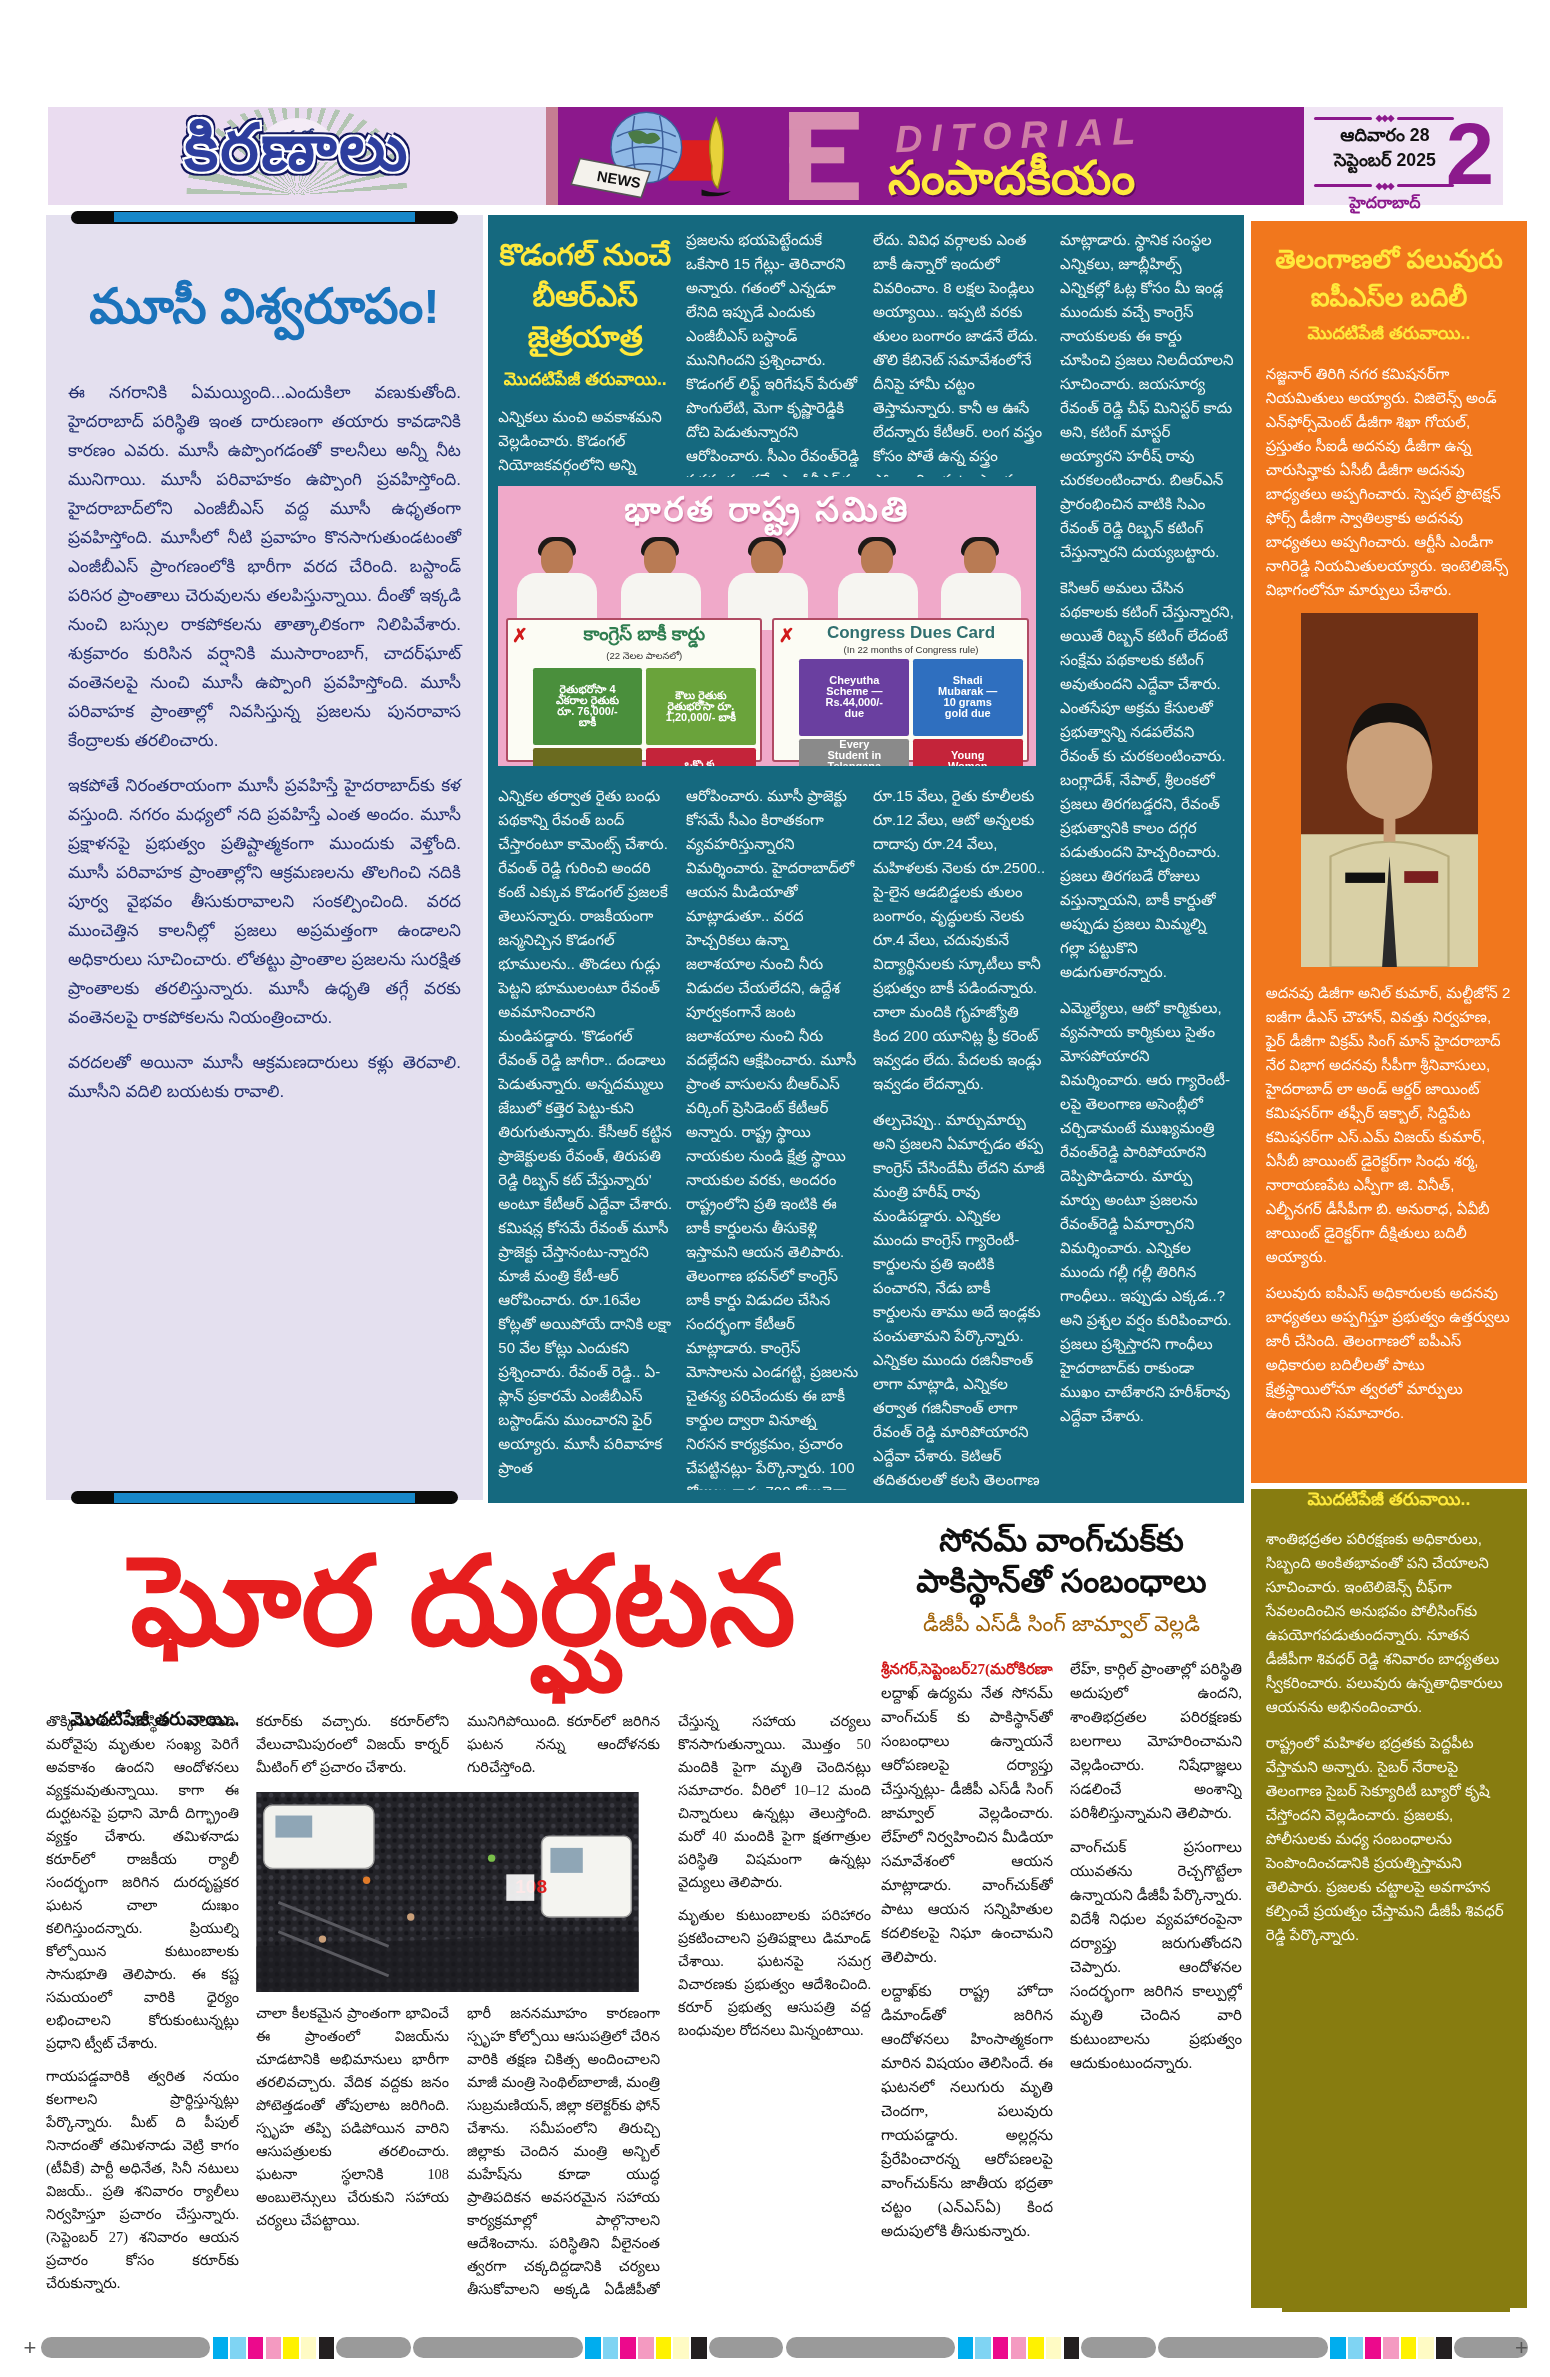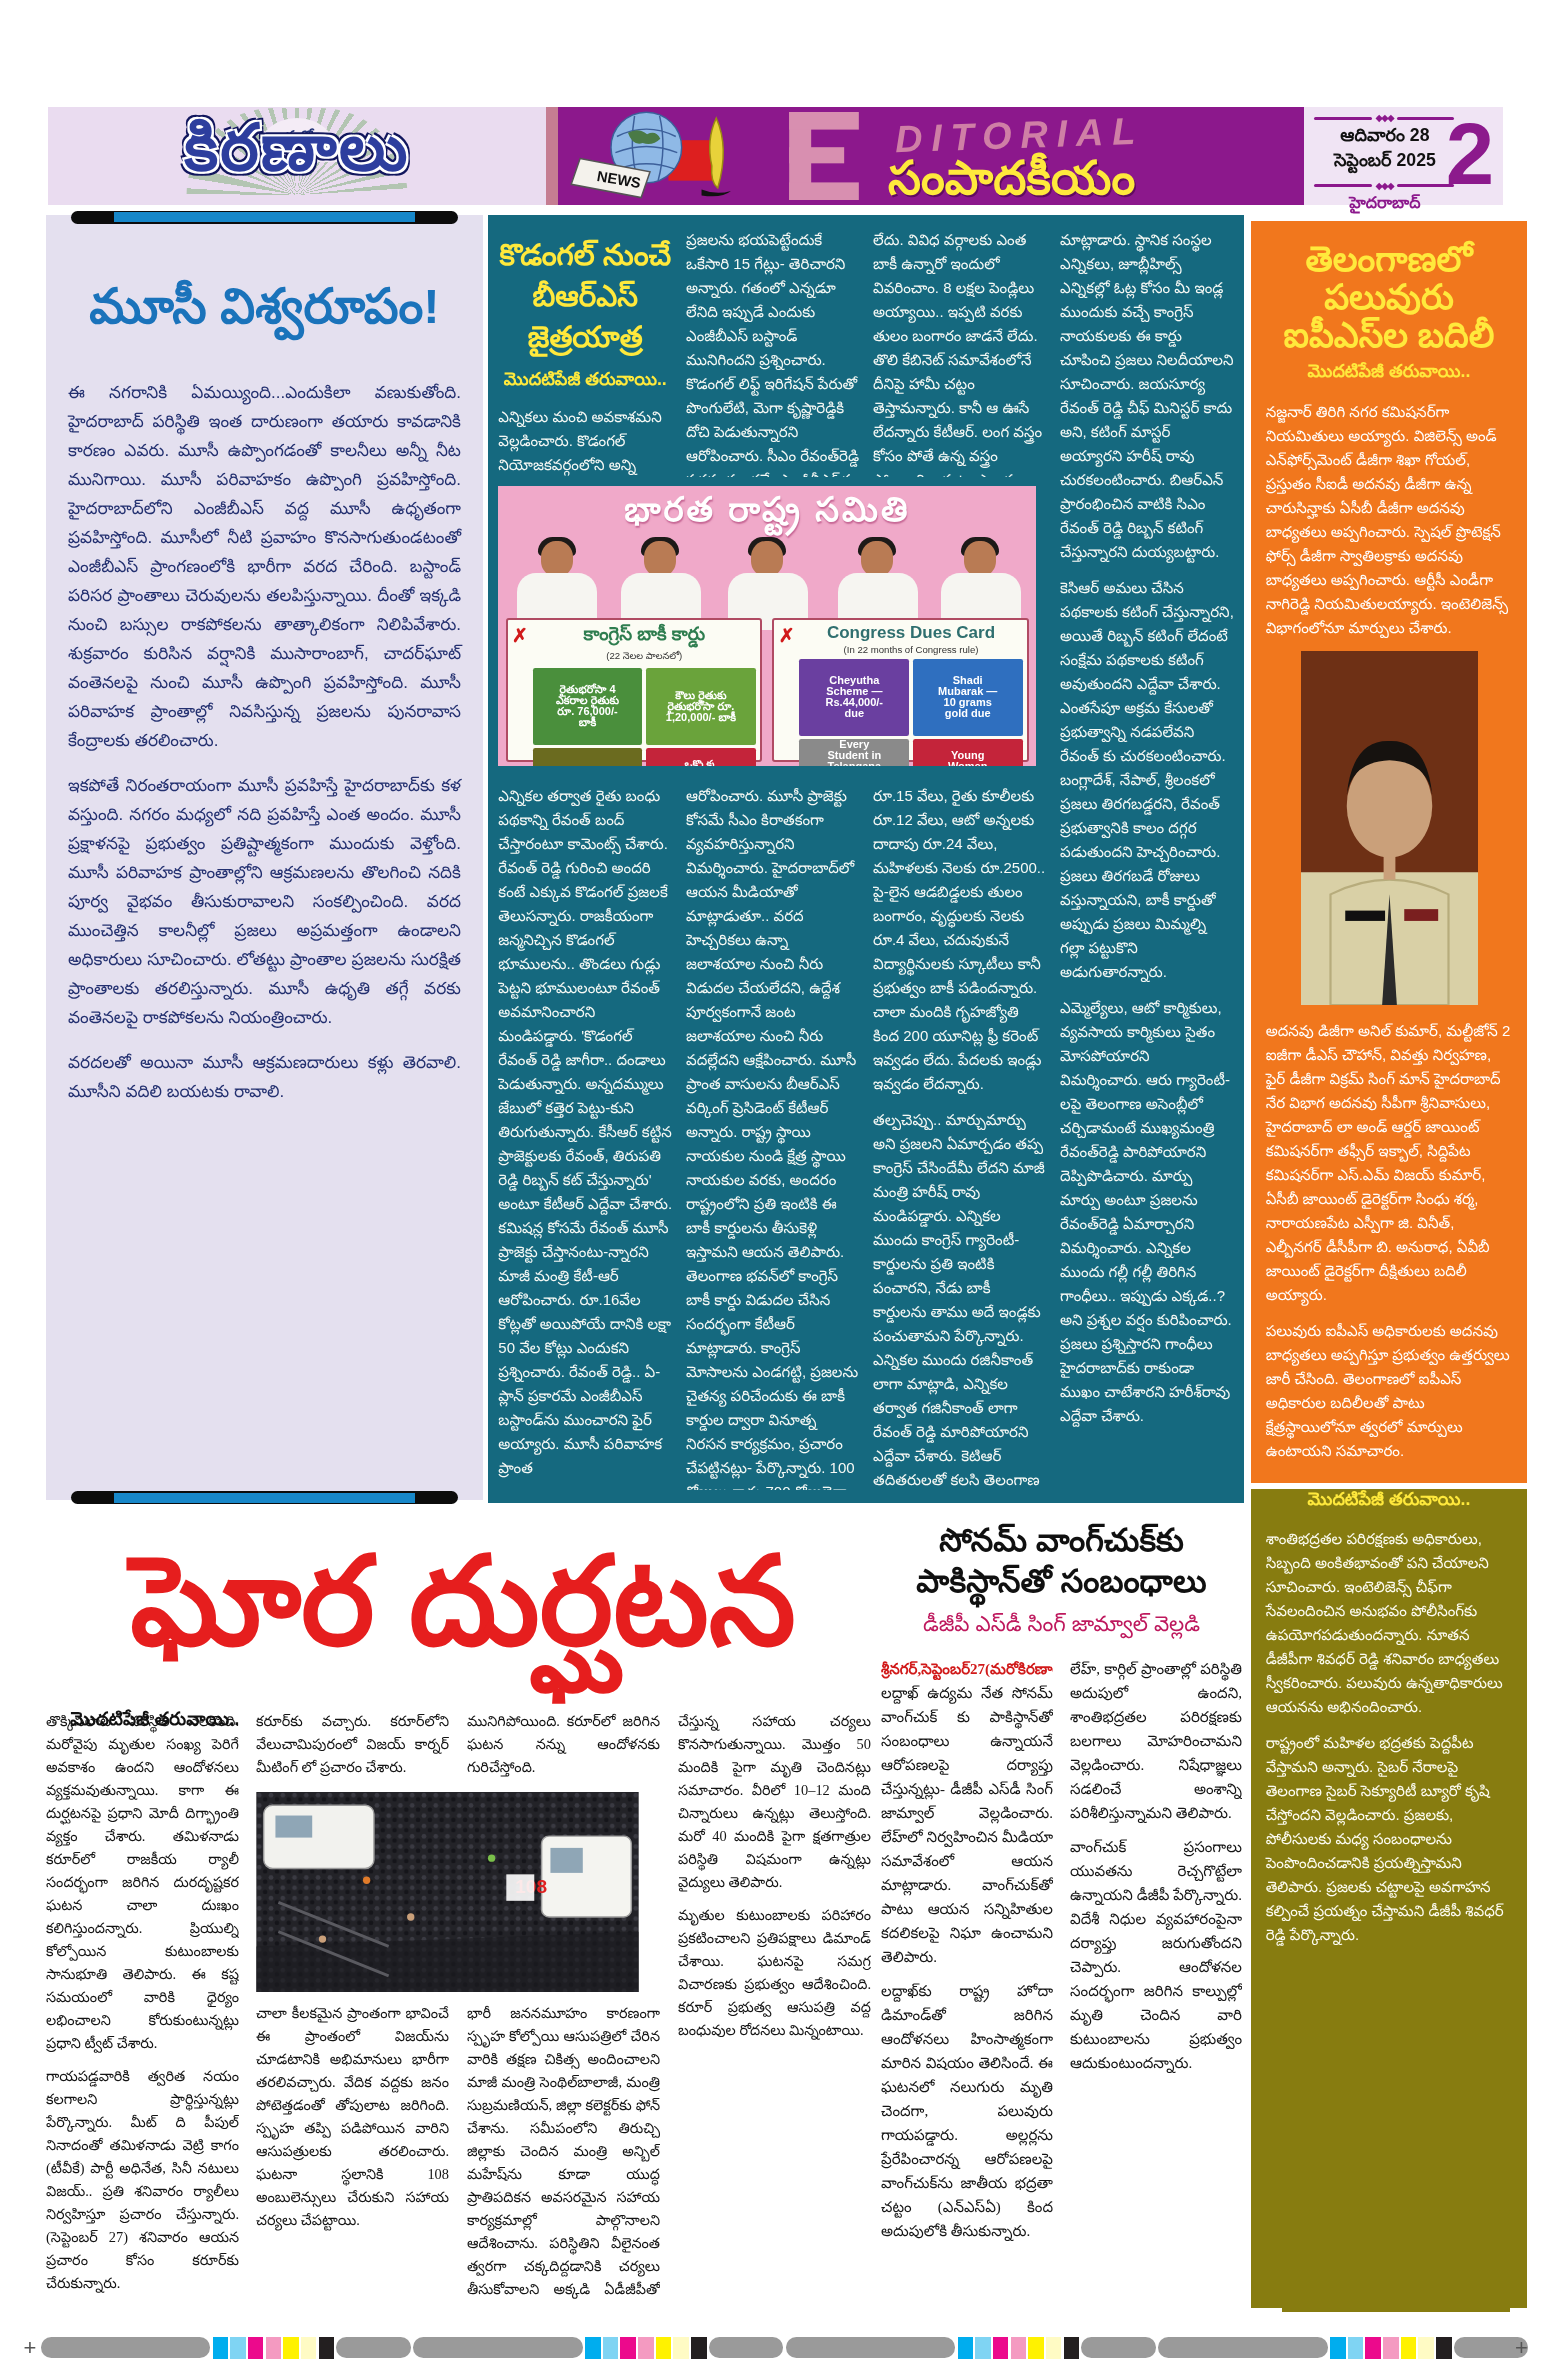--- a/index.html
+++ b/index.html
@@ -69,39 +69,39 @@
   .cells{display:grid;grid-template-columns:1fr 1fr;gap:3.7px;margin-top:3.7px;}
   .cell{height:41px;border-radius:2.2px;color:#fff;font-size:11px;line-height:11px;font-weight:700;
         display:flex;align-items:center;justify-content:center;text-align:center;padding:18px;overflow:hidden;}
   .c-g1{background:#4a8f3c;} .c-g2{background:#6aa33b;} .c-ol{background:#6b6b1f;} .c-rd{background:#c4243a;}
   .c-pu{background:#6a3fa0;} .c-bl{background:#2f6fbf;} .c-gy{background:#8a8a8a;}
 
   
   .ipsbox{left:1251px;top:221px;width:276px;height:1262px;background:#f1771d;color:#ffffff;}
   .obody{margin:0 14.7px;font-size:15px;line-height:24px;}
   .obody p{margin:0 0 11.8px 0;}
-  .o-head{color:#ffe93c;font-size:35px;line-height:38px;font-weight:800;text-align:center;margin:19px 10.3px 7.4px 10.3px;}
+  .o-head{color:#ffe93c;font-size:26px;line-height:38px;font-weight:800;text-align:center;margin:19px 10.3px 7.4px 10.3px;}
   .ipsphoto{position:relative;margin:7.4px auto 13.3px auto;width:177px;height:354px;background:linear-gradient(160deg,#8a4120,#5e2a12);}
 
   
   .polbox{left:1251px;top:1489px;width:276px;height:819px;background:#877c10;color:#fdfdf2;}
 
   
   .redhead{left:52px;top:1509px;width:822px;height:206px;color:#e61e1e;font-size:124px;font-weight:800;
            text-align:center;white-space:nowrap;line-height:184px;}
   .contblack{left:70px;top:1708px;font-size:18.4px;font-weight:700;color:#111;}
   .scol{position:absolute;width:193px;font-family:"Liberation Serif",serif;font-size:14.4px;line-height:23px;
         text-align:justify;color:#141414;}
   .scol p{margin:0 0 10.3px 0;}
   .crowdphoto{left:256px;top:1792px;width:383px;height:200px;overflow:hidden;}
 
   
   .sonam-head{left:881px;top:1520px;width:361px;text-align:center;font-size:32px;line-height:41px;
               font-weight:800;color:#101010;}
-  .sonam-sub{left:881px;top:1612px;width:361px;text-align:center;font-size:21.4px;color:#be185d;}
+  .sonam-sub{left:881px;top:1612px;width:361px;text-align:center;font-size:21.4px;color:#a16207;}
   .dateline{color:#d11a1a;font-weight:700;}
   .sonamcol{position:absolute;width:172px;font-family:"Liberation Serif",serif;font-size:15px;line-height:24px;
             text-align:justify;color:#141414;}
   .sonamcol p{margin:0 0 10.3px 0;}
 
   
   .strip{left:22px;top:2335px;width:1506px;height:25px;display:flex;align-items:center;gap:2.9px;}
   .seg{display:flex;align-items:center;gap:2.2px;flex:1;}
   .graybar{height:20.6px;flex:1.6;background:#9a9a9a;border-radius:10.3px;}
   .graybar.short{flex:.7;}

